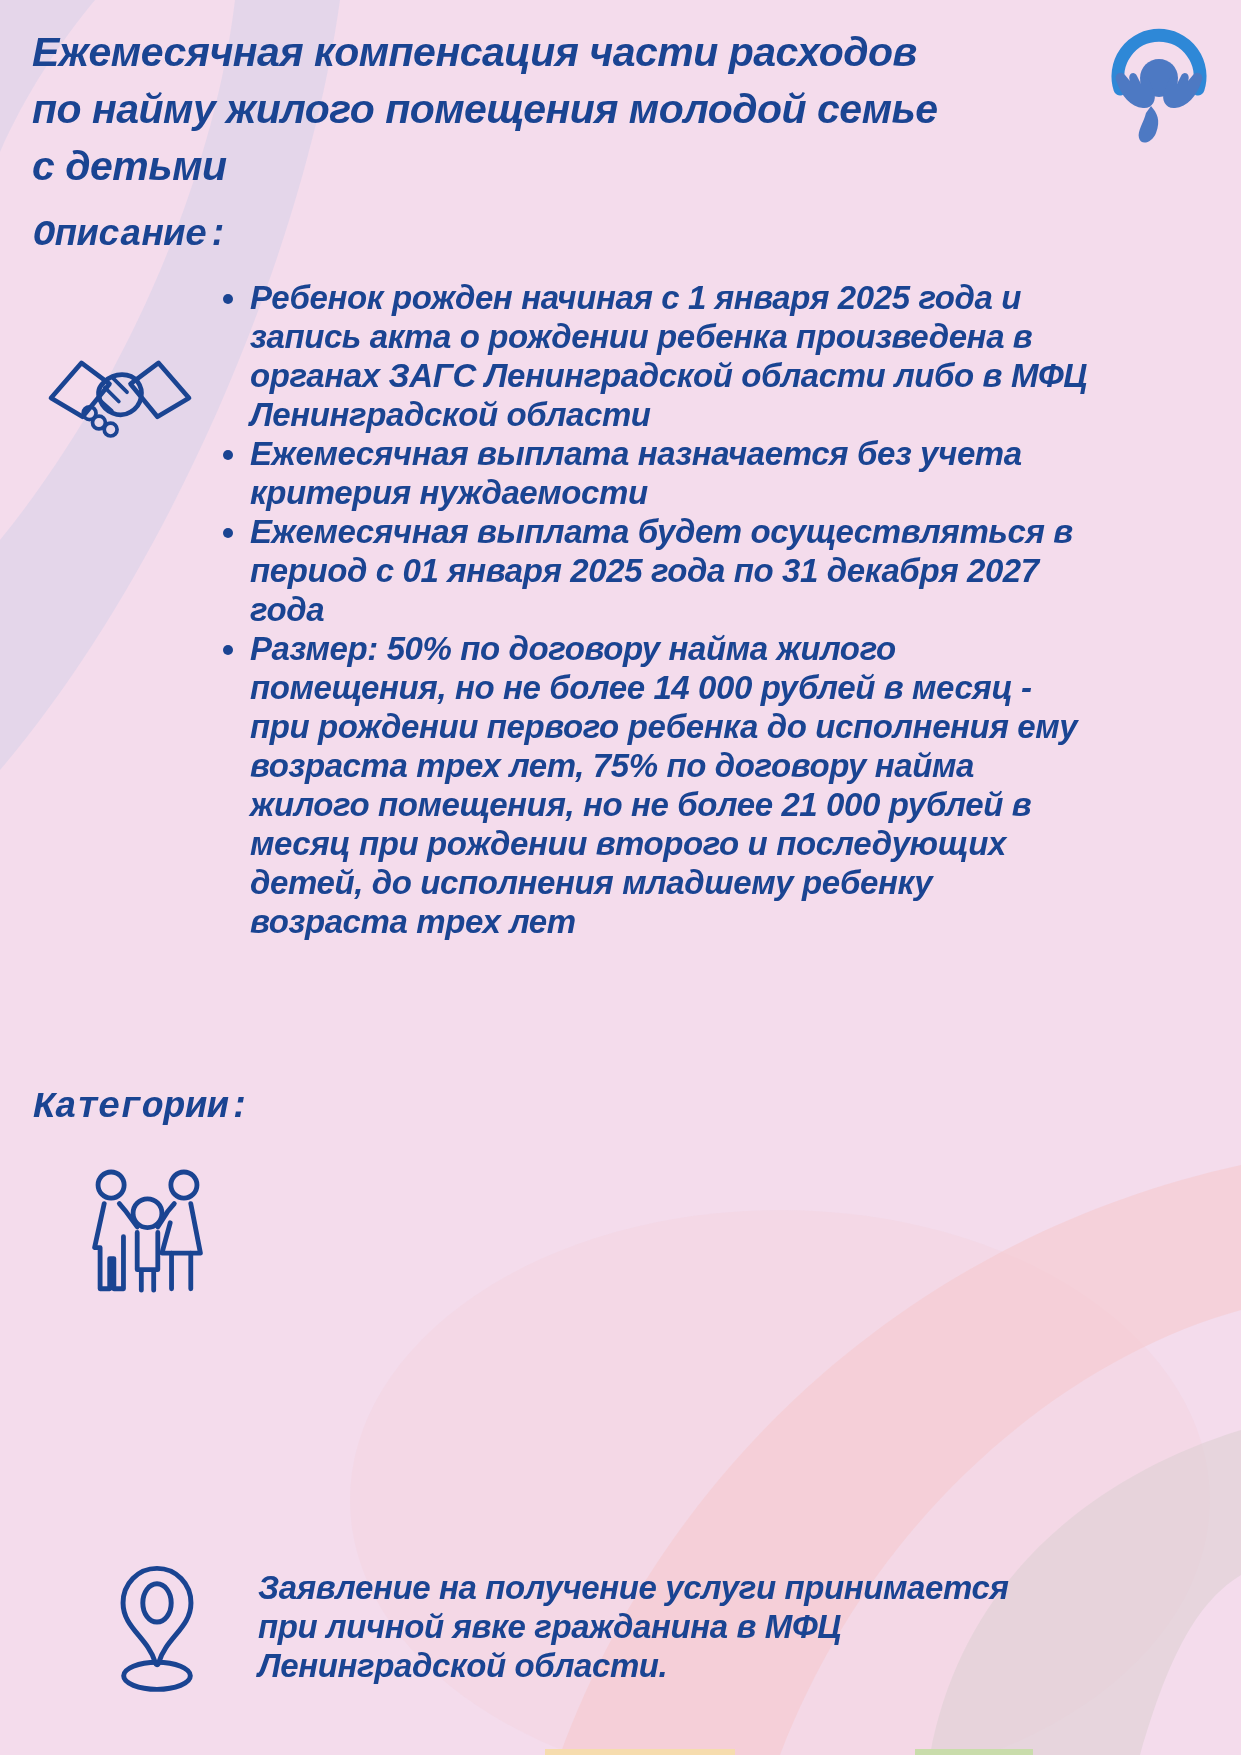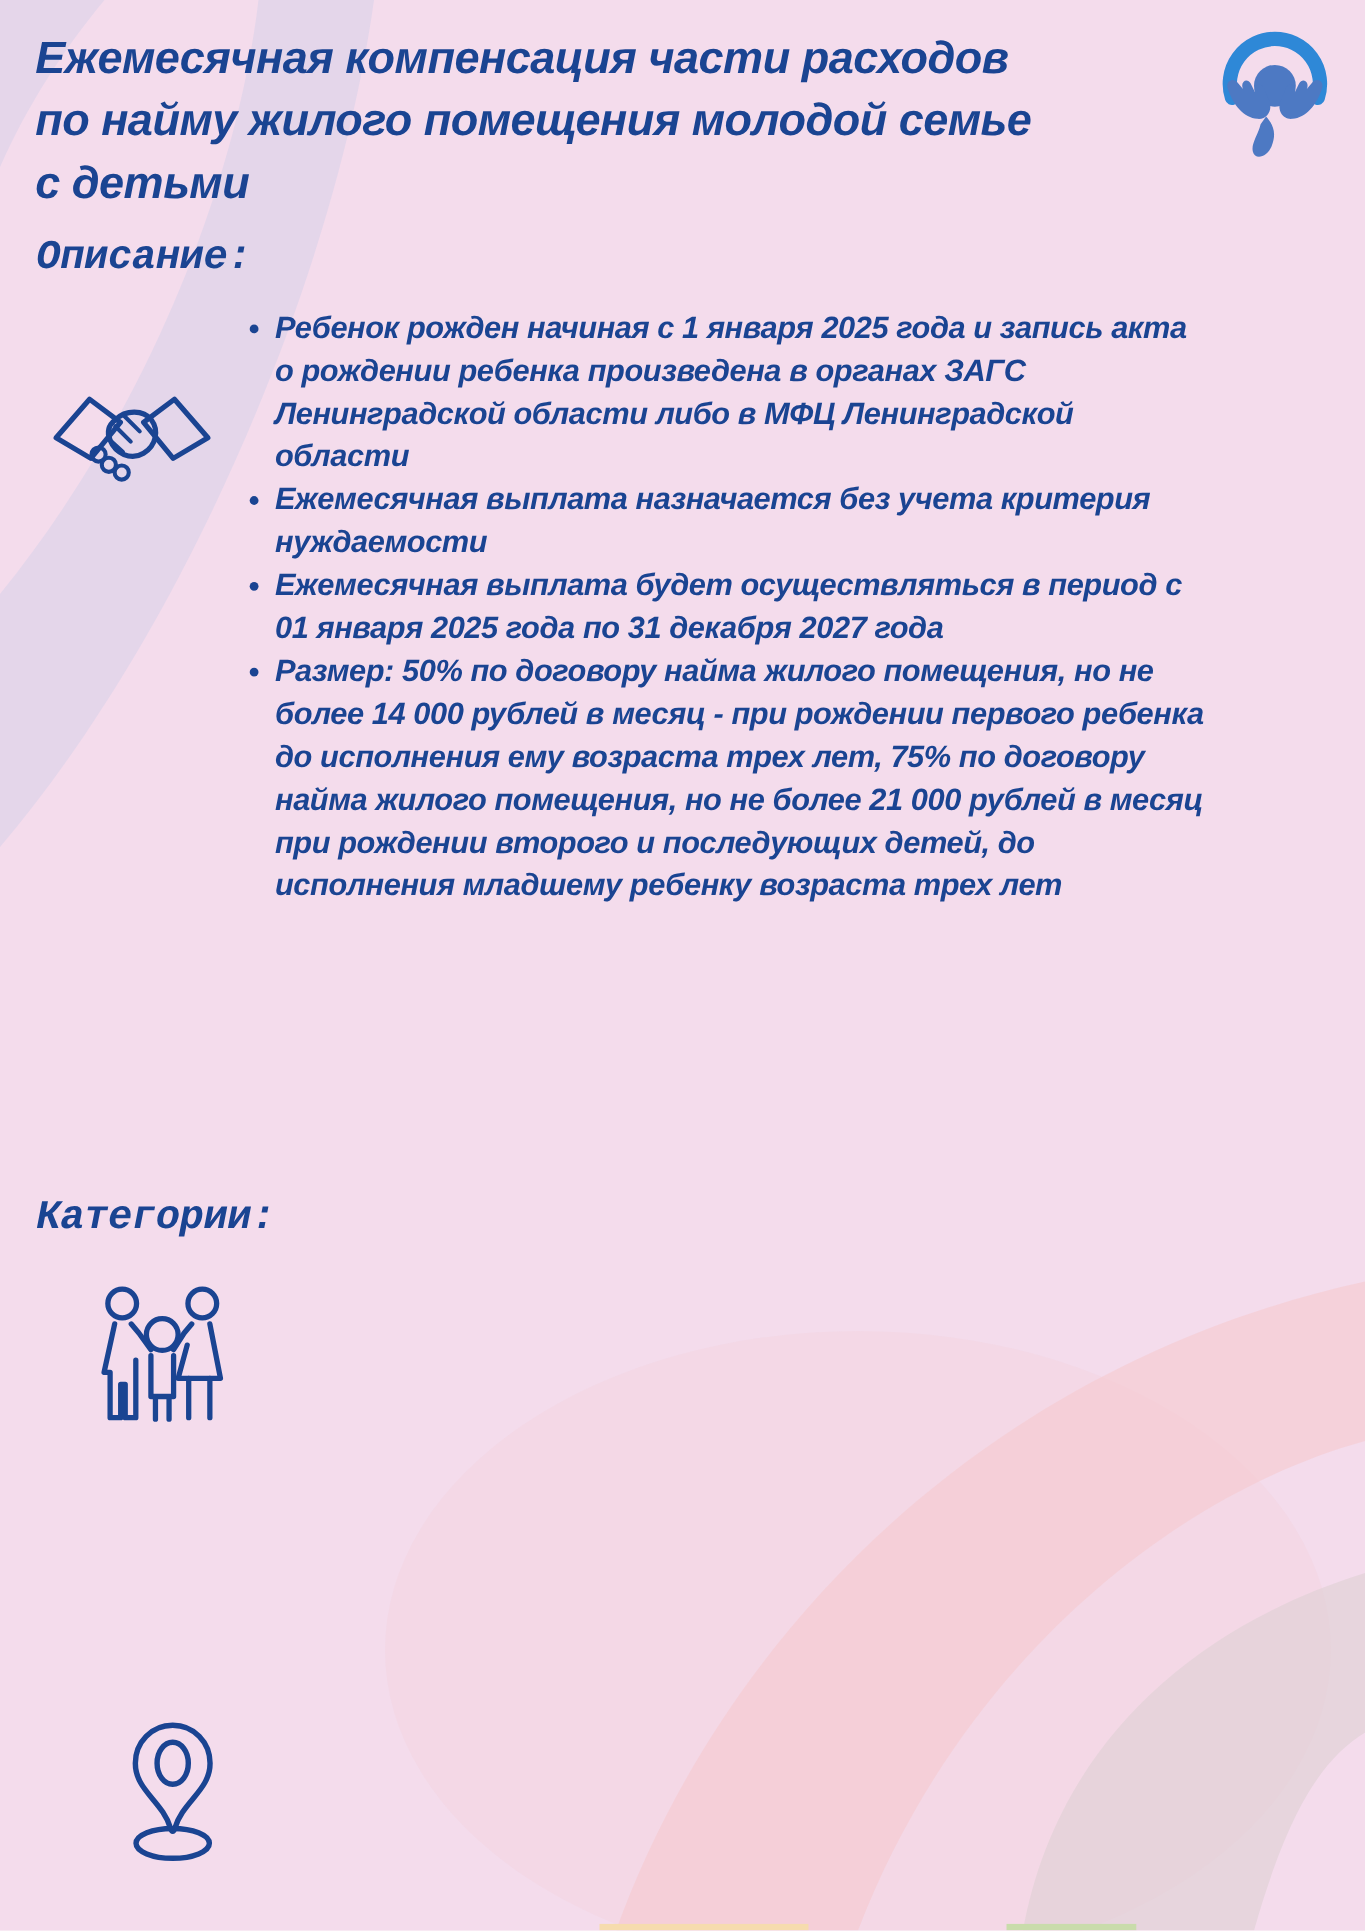--- a/index.html
+++ b/index.html
@@ -19,21 +19,21 @@
     font-size:41px;line-height:57px;letter-spacing:-0.5px;margin:0;
   }
   .logo{position:absolute;top:16px;right:22px;width:120px;height:145px;}
   .section-heading{
     position:absolute;font-size:37px;margin:0;letter-spacing:-0.5px;font-family:Liberation Mono, monospace;
   }
   .h-desc{left:33px;top:214px;}
   .h-cat{left:33px;top:1086px;}
   .h-where{left:42px;top:1490px;}
   .body-text{
-    font-size:28px;line-height:39px;letter-spacing:-0.4px;
+    font-size:33px;line-height:39px;letter-spacing:-0.4px;
   }
   .icon{position:absolute;}
   .icon-handshake{left:44px;top:322px;width:152px;height:152px;}
   .icon-family{left:74px;top:1156px;width:158px;height:168px;}
   .icon-pin{left:98px;top:1556px;width:118px;height:142px;}
   .desc-list{
     position:absolute;left:218px;top:278px;width:848px;
     margin:0;padding:0 0 0 32px;list-style:disc;
   }
   .desc-list li{margin:0;padding:0;}
@@ -104,14 +104,15 @@
   </svg>
 
 
 
   <svg class="icon icon-pin" viewBox="0 0 95 115" aria-hidden="true">
     <ellipse class="ln" stroke-width="4" cx="47.5" cy="97" rx="27" ry="11"></ellipse>
     <path d="M47.5,10 C63,10 75,22.5 75,38 C75,58 55,66 49,86 C48.2,88.8 46.8,88.8 46,86 C40,66 20,58 20,38 C20,22.5 32,10 47.5,10 Z" fill="#f4dcec" stroke="#1a4492" stroke-width="4" stroke-linejoin="round"></path>
     <ellipse class="ln" stroke-width="4" cx="47.5" cy="38" rx="11.5" ry="15.5"></ellipse>
   </svg>
 
+  <p class="where-text body-text">Заявление на получение услуги принимается при личной явке гражданина в МФЦ Ленинградской области.</p>
 
 </div>
 
 </body></html>

